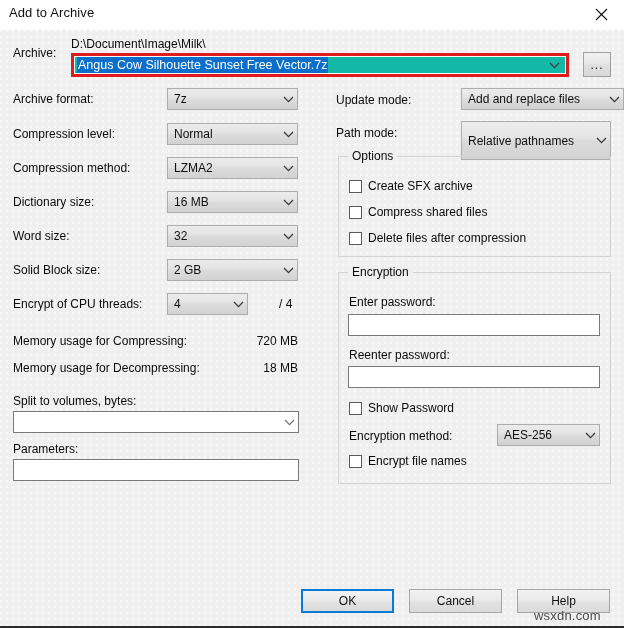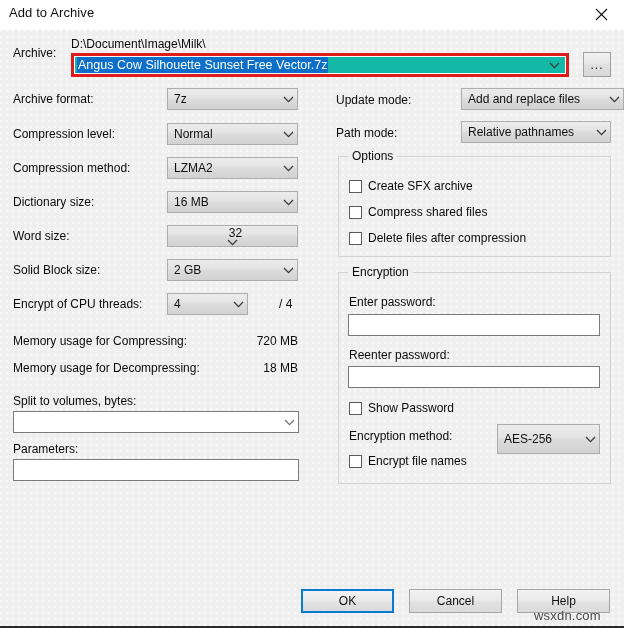--- a/index.html
+++ b/index.html
@@ -308,21 +308,21 @@
   <div class="combo" style="left:167px; top:191px; width:131px; height:22px;">
     <span class="val">16 MB</span>
     <span class="arrow">
       <svg width="11" height="7" viewBox="0 0 11 7">
           <path d="M1 1 L5.5 5.6 L10 1" fill="none" stroke="#3a3a3a" stroke-width="1.3"></path>
         </svg>
     </span>
   </div>
 
   <div class="lbl" style="left:13px; top:229px;">Word size:</div>
-  <div class="combo" style="left:167px; top:225px; width:131px; height:22px;flex-direction:column;">
+  <div class="combo" style="left:167px; top:225px; width:131px; height:22px;">
     <span class="val">32</span>
     <span class="arrow">
       <svg width="11" height="7" viewBox="0 0 11 7">
           <path d="M1 1 L5.5 5.6 L10 1" fill="none" stroke="#3a3a3a" stroke-width="1.3"></path>
         </svg>
     </span>
   </div>
 
   <div class="lbl" style="left:13px; top:263px;">Solid Block size:</div>
   <div class="combo" style="left:167px; top:259px; width:131px; height:22px;">
@@ -370,21 +370,21 @@
   <div class="combo" style="left:461px; top:88px; width:163px; height:22px;">
     <span class="val">Add and replace files</span>
     <span class="arrow">
       <svg width="11" height="7" viewBox="0 0 11 7">
           <path d="M1 1 L5.5 5.6 L10 1" fill="none" stroke="#3a3a3a" stroke-width="1.3"></path>
         </svg>
     </span>
   </div>
 
   <div class="lbl" style="left:336px; top:126px;">Path mode:</div>
-  <div class="combo" style="left:461px; top:121px; width:150px; height:22px;">
+  <div class="combo" style="left:461px; top:121px; width:150px; height:39px;">
     <span class="val">Relative pathnames</span>
     <span class="arrow">
       <svg width="11" height="7" viewBox="0 0 11 7">
           <path d="M1 1 L5.5 5.6 L10 1" fill="none" stroke="#3a3a3a" stroke-width="1.3"></path>
         </svg>
     </span>
   </div>
 
   <div class="groupbox" style="left:338px; top:156px; width:273px; height:101px;">
     <div class="group-title">Options</div>
@@ -414,21 +414,21 @@
   <div class="editbox" style="left:348px; top:366px; width:252px; height:22px;">
     <span class="val"></span>
   </div>
 
   <div class="checkrow" style="left:349px; top:401px;">
     <span class="cbox"></span>
     <span class="cbl">Show Password</span>
   </div>
 
   <div class="lbl" style="left:349px; top:429px;">Encryption method:</div>
-  <div class="combo" style="left:497px; top:424px; width:103px; height:30px;">
+  <div class="combo" style="left:497px; top:424px; width:103px; height:22px;">
     <span class="val">AES-256</span>
     <span class="arrow">
       <svg width="11" height="7" viewBox="0 0 11 7">
           <path d="M1 1 L5.5 5.6 L10 1" fill="none" stroke="#3a3a3a" stroke-width="1.3"></path>
         </svg>
     </span>
   </div>
 
   <div class="checkrow" style="left:349px; top:454px;">
     <span class="cbox"></span>

